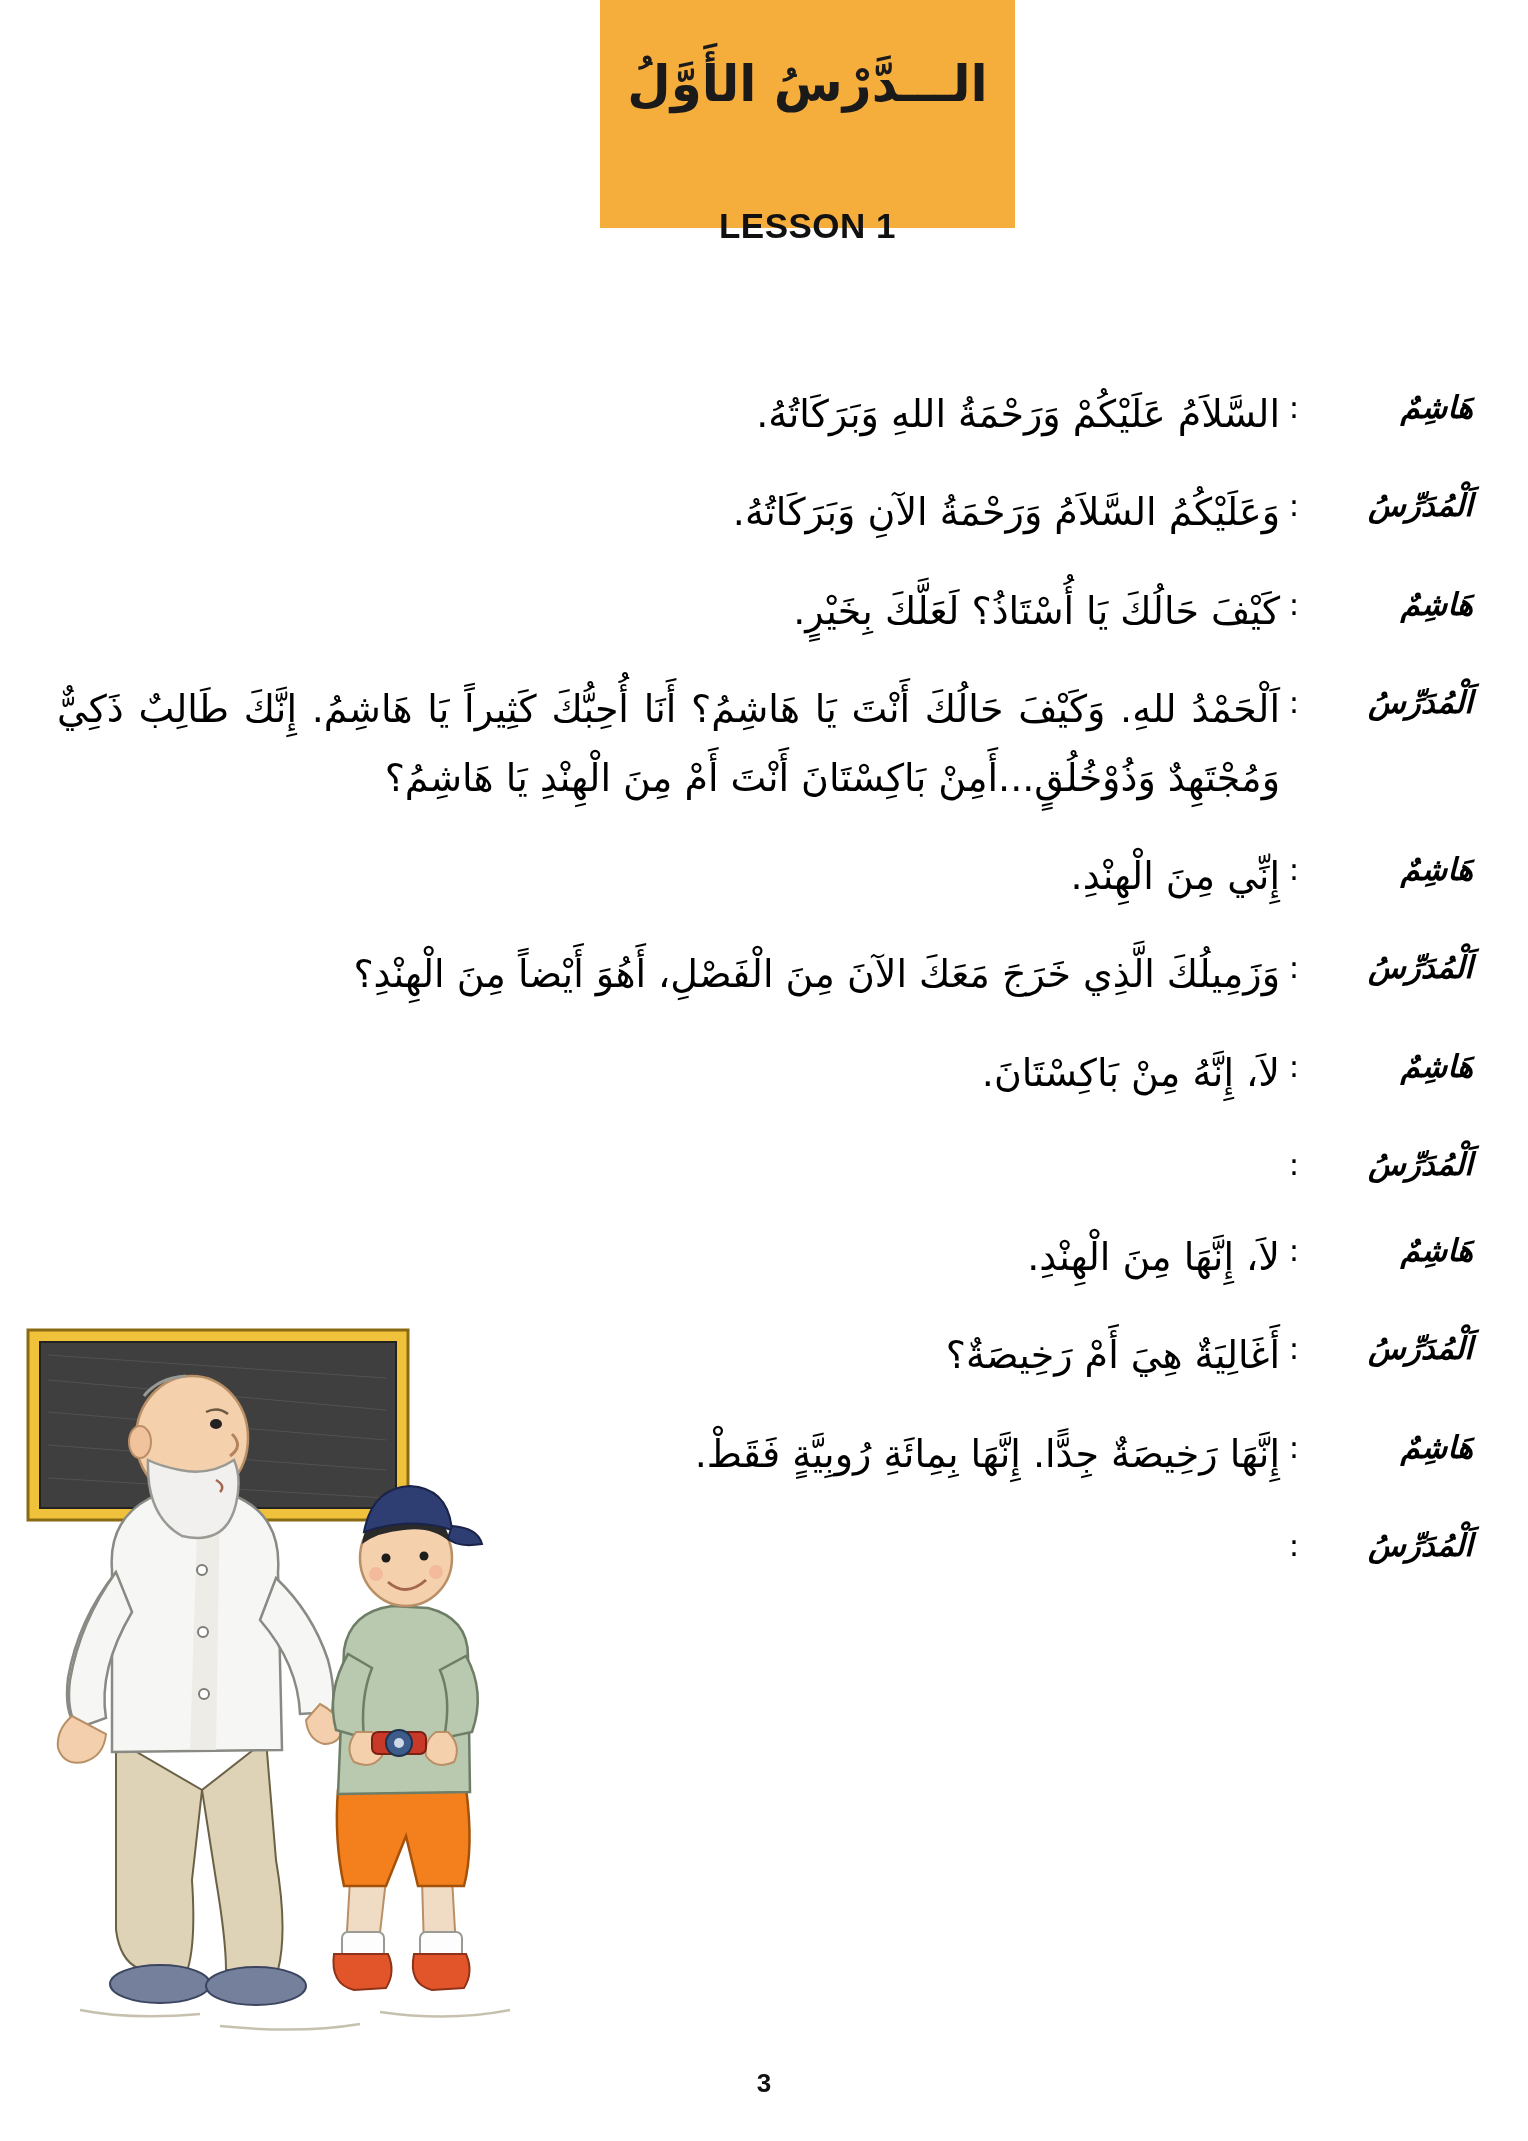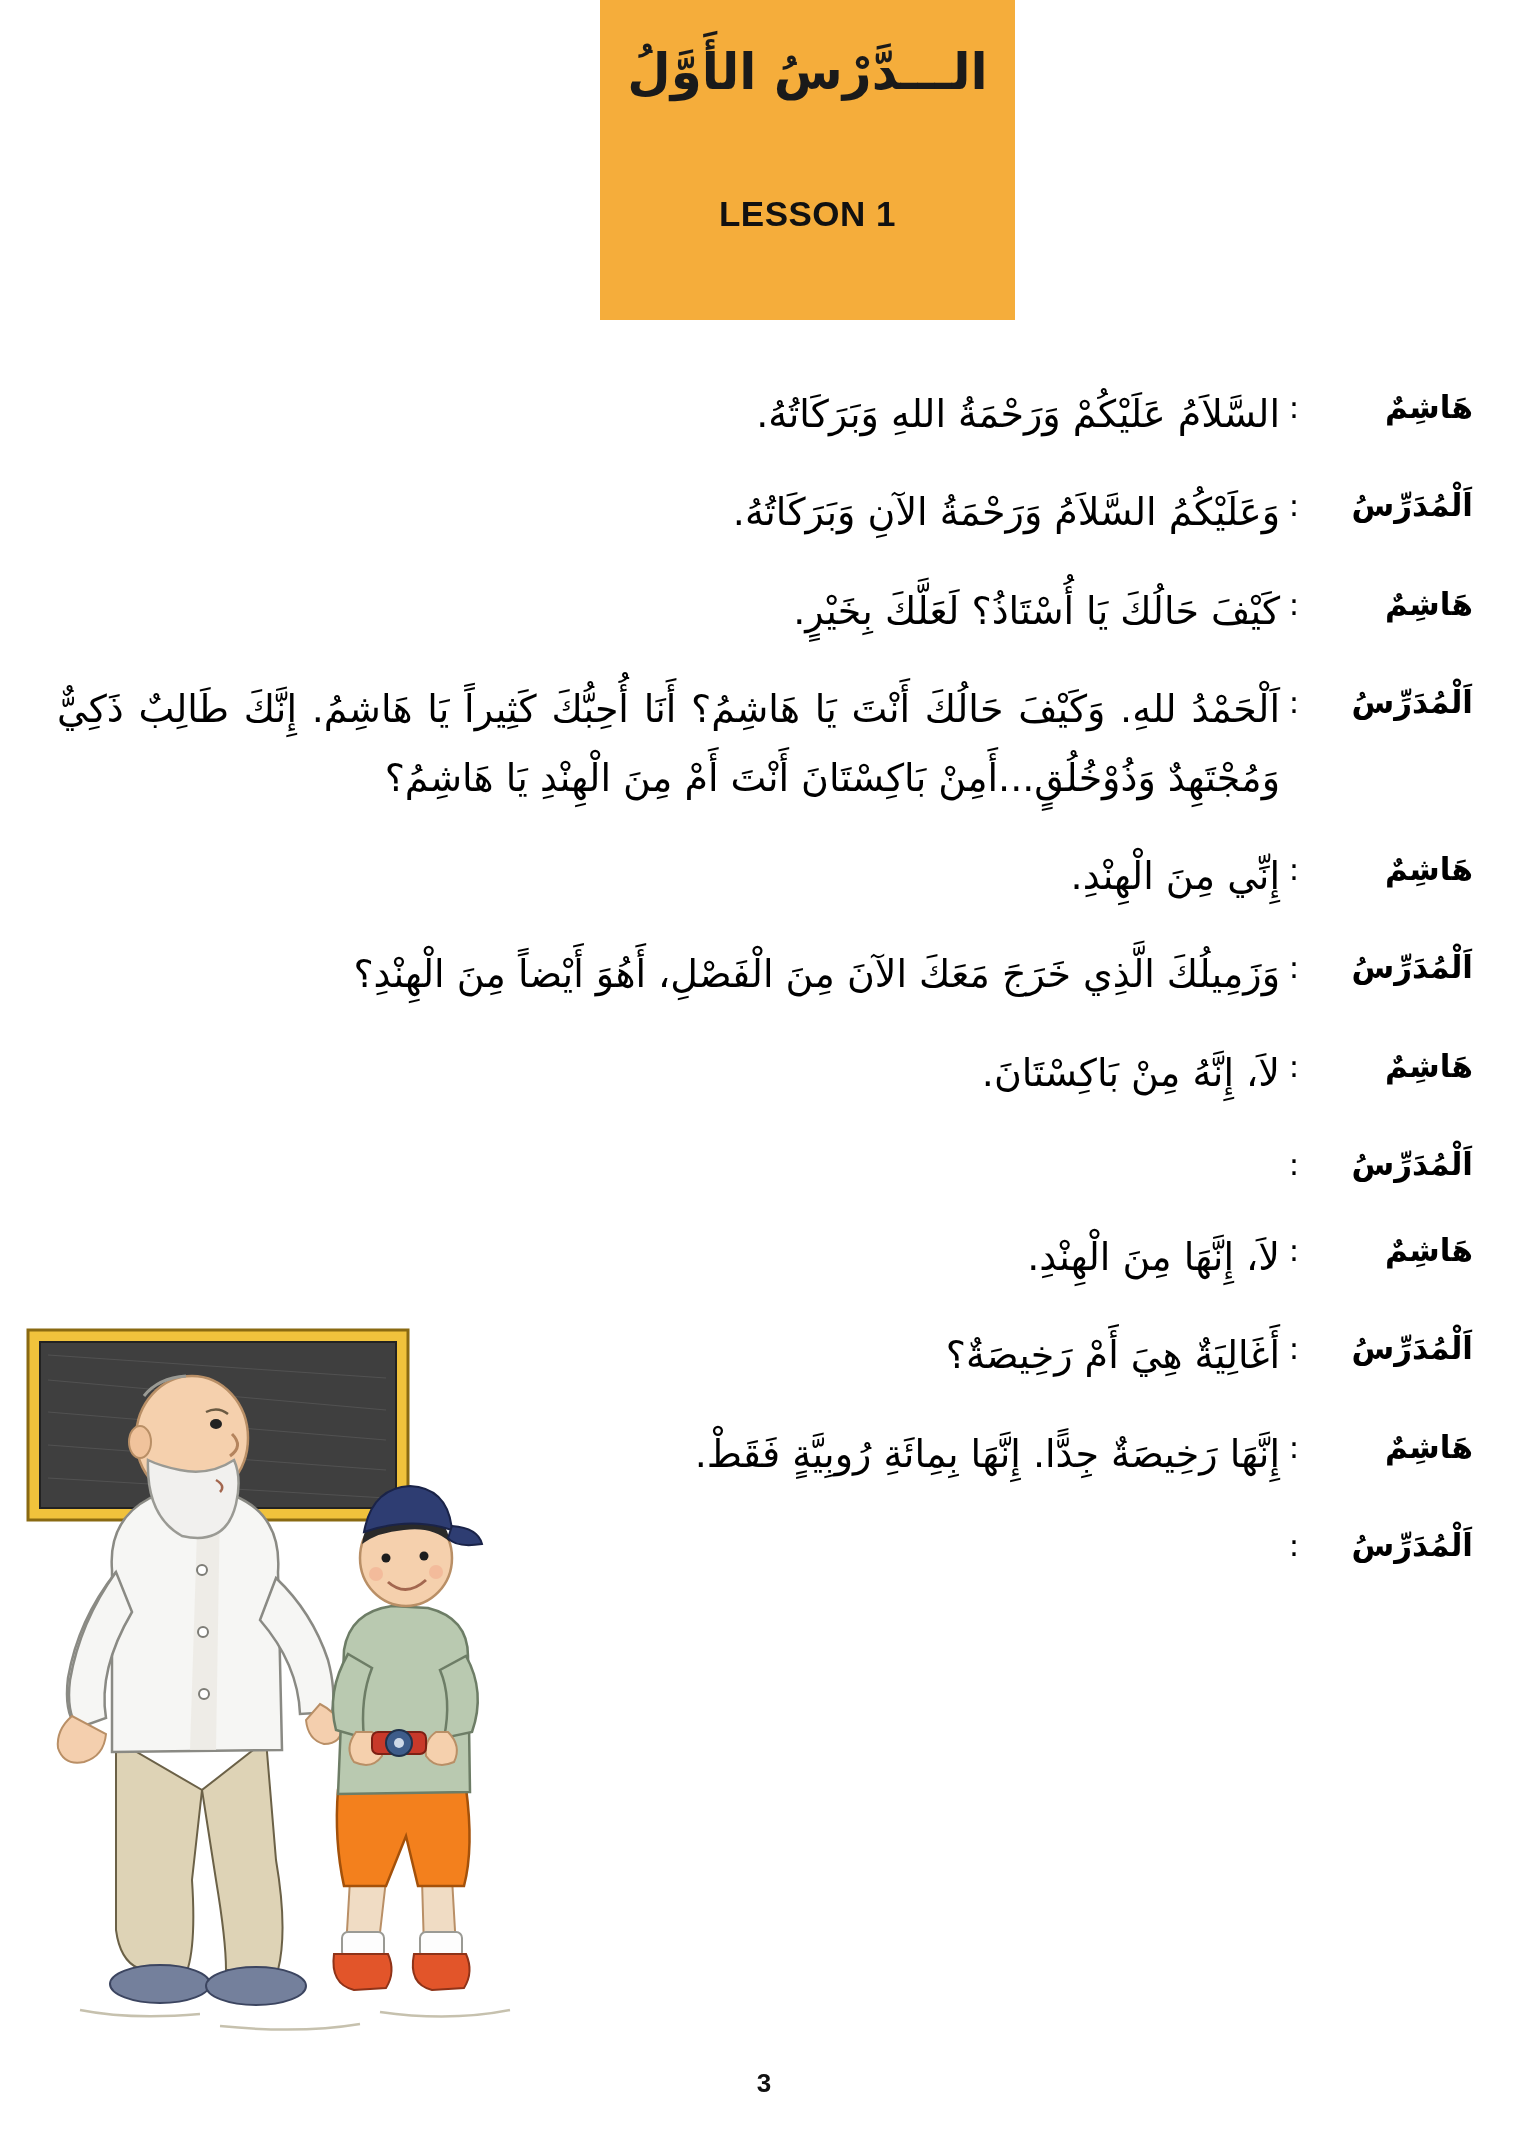--- a/index.html
+++ b/index.html
@@ -14,28 +14,28 @@
     font-family: "DejaVu Sans", "Liberation Sans", sans-serif;
     overflow: hidden;
   }
 
   
   .lesson-box {
     position: absolute;
     left: 600px;
     top: 0px;
     width: 415px;
-    height: 320px;
+    height: 228px;
     background: #f5ad3b;
     display: flex;
     flex-direction: column;
     align-items: center;
     justify-content: flex-start;
     box-sizing: border-box;
-    padding-top: 40px;
+    padding-top: 52px;
   }
   .lesson-title-ar {
     font-family: "DejaVu Sans", "Liberation Sans", sans-serif;
     font-size: 50px;
     font-weight: 700;
     color: #1a1a1a;
     direction: rtl;
     letter-spacing: 1px;
     line-height: 1.3;
     text-align: center;
@@ -70,20 +70,21 @@
     width: 100%;
   }
   .line-wrap .label-col {
     flex: 0 0 auto;
     width: 165px;
     font-size: 31px;
     font-weight: 600;
     line-height: 1.8;
     text-align: right;
     white-space: nowrap;
+    font-style: italic;
   }
   .line-wrap .colon-col {
     flex: 0 0 auto;
     width: 28px;
     font-size: 31px;
     line-height: 1.8;
     text-align: center;
   }
   .line-wrap .body-col {
     flex: 1 1 auto;

